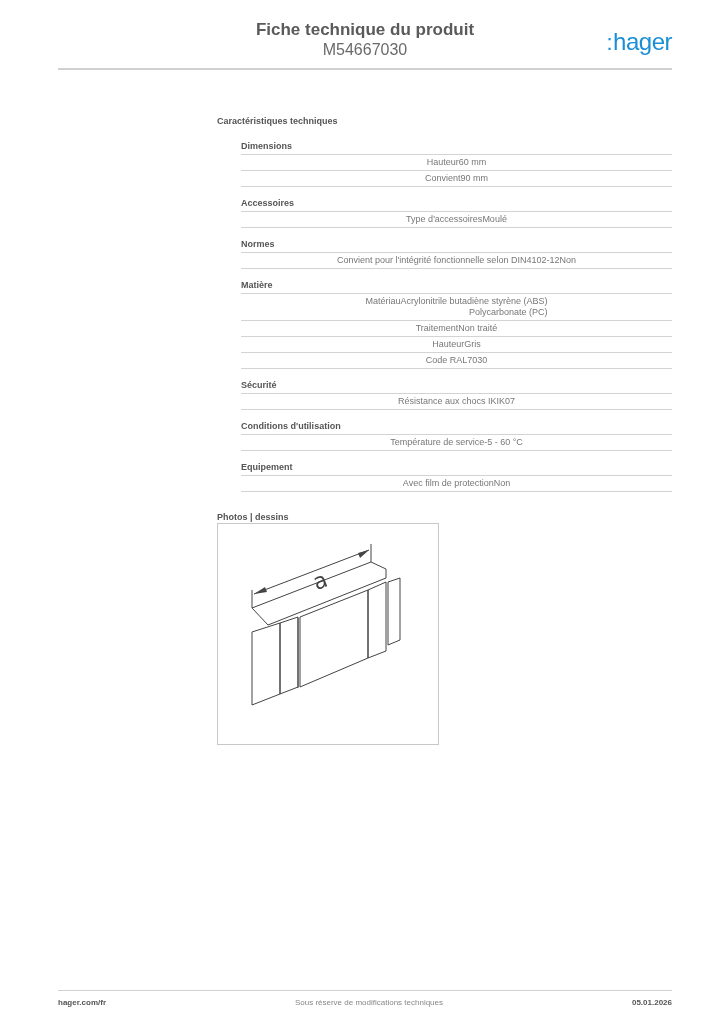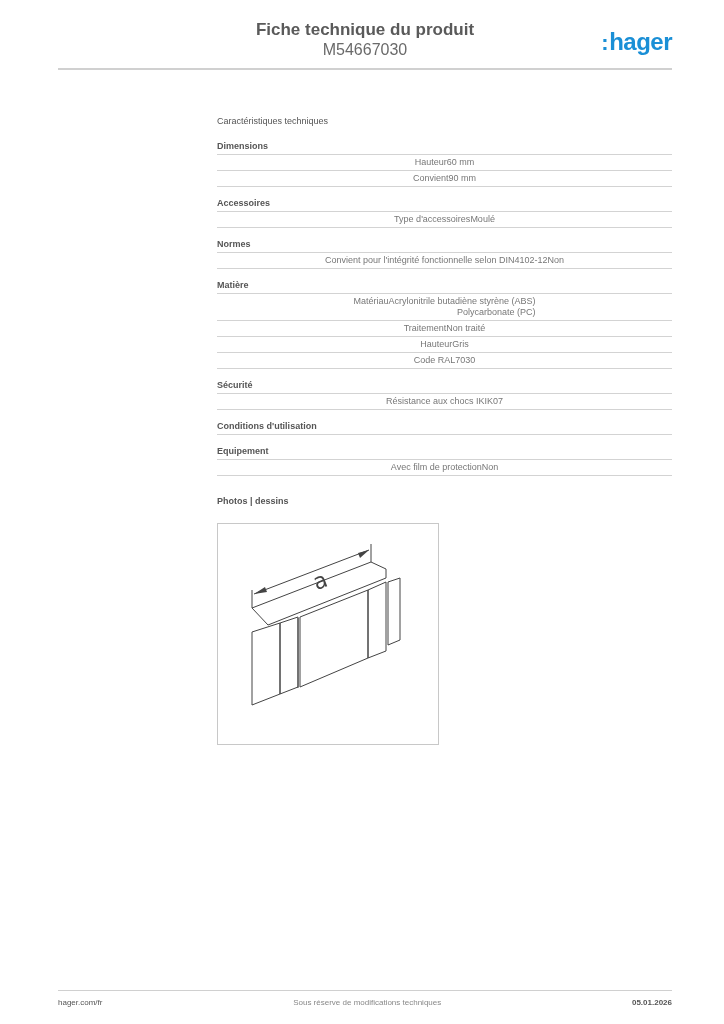--- a/index.html
+++ b/index.html
@@ -1,44 +1,44 @@
 <!DOCTYPE html>
 <html><head>
   <meta charset="utf-8">
   <style>
     html, body { margin: 0; padding: 0; background: #ffffff; }
     body { width: 724px; height: 1024px; position: relative; overflow: hidden;
            font-family: "Liberation Sans", sans-serif; color: #555; }
     .header { position: absolute; left: 58px; top: 20px; width: 614px; text-align: center; }
     .doc-title { font-size: 17px; font-weight: bold; color: #5a5a5a; line-height: 20px; }
     .doc-sub { font-size: 16px; color: #6a6a6a; line-height: 19px; }
-    .logo { position: absolute; right: 0; top: 8px; font-size: 24px; font-weight: bold;
+    .logo { position: absolute; right: 0; top: 8px; font-size: 24px; font-weight: normal;
             color: #1a8fd6; letter-spacing: -0.5px; }
     .logo .colon { font-size: 22px; margin-right: 1px; }
     .header-rule { position: absolute; left: 58px; top: 68px; width: 614px; height: 2px; background: #d0d0d0; }
 
     .content { position: absolute; left: 217px; top: 96px; width: 455px; }
     .product-name { font-size: 9px; font-weight: bold; color: #555; height: 14px; }
-    .char-title { font-size: 9px; font-weight: normal; color: #555; margin-top: 20px; height: 14px; }
-    .section { margin-top: 11px; }
+    .char-title { font-size: 9px; font-weight: bold; color: #555; margin-top: 20px; height: 14px; }
+    .section { margin-top: 11px; margin-left: 24px; }
     .section-title { font-size: 9px; font-weight: bold; color: #555; height: 11px; line-height: 11px;
                      border-bottom: 1.5px solid #d3d3d3; padding-bottom: 2px; }
     .row { display: flex; justify-content: center; font-size: 9px; color: #777;
            border-bottom: 1.5px solid #d3d3d3; padding: 2px 0 2px 0; line-height: 11px; }
     .row .val { text-align: right; }
     .row .val div { line-height: 11px; }
 
     .photos-title { font-size: 9px; font-weight: bold; color: #555; margin-top: 20px; }
     .figure { position: absolute; left: 217px; top: 523px; width: 222px; height: 222px;
               border: 1px solid #c8c8c8; box-sizing: border-box; background: #fff; }
 
     .footer-rule { position: absolute; left: 58px; top: 990px; width: 614px; height: 1px; background: #d0d0d0; }
     .footer { position: absolute; left: 58px; top: 998px; width: 614px; font-size: 8px; display: flex;
               justify-content: space-between; align-items: center; }
-    .footer .left { font-weight: normal; color: #555; text-align: center; }
+    .footer .left { font-weight: bold; color: #555; text-align: center; }
     .footer .mid { color: #888; }
     .footer .right { font-weight: bold; color: #555; }
   </style>
 </head>
 <body>
 
 <div class="header">
   <div class="doc-title">Fiche technique du produit</div>
   <div class="doc-sub">M54667030</div>
   <div class="logo"><span class="colon">:</span><span>hager</span></div>
@@ -102,20 +102,24 @@
   <div class="section">
     <div class="section-title">Sécurité</div>
     <div class="row">
         <span>Résistance aux chocs IK</span>
         <span class="val">IK07</span>
       </div>
   </div>
 
   <div class="section">
     <div class="section-title">Conditions d'utilisation</div>
+    <div class="row">
+        <span>Température de service</span>
+        <span class="val">-5 - 60 °C</span>
+      </div>
   </div>
 
   <div class="section">
     <div class="section-title">Equipement</div>
     <div class="row">
         <span>Avec film de protection</span>
         <span class="val">Non</span>
       </div>
   </div>
 

